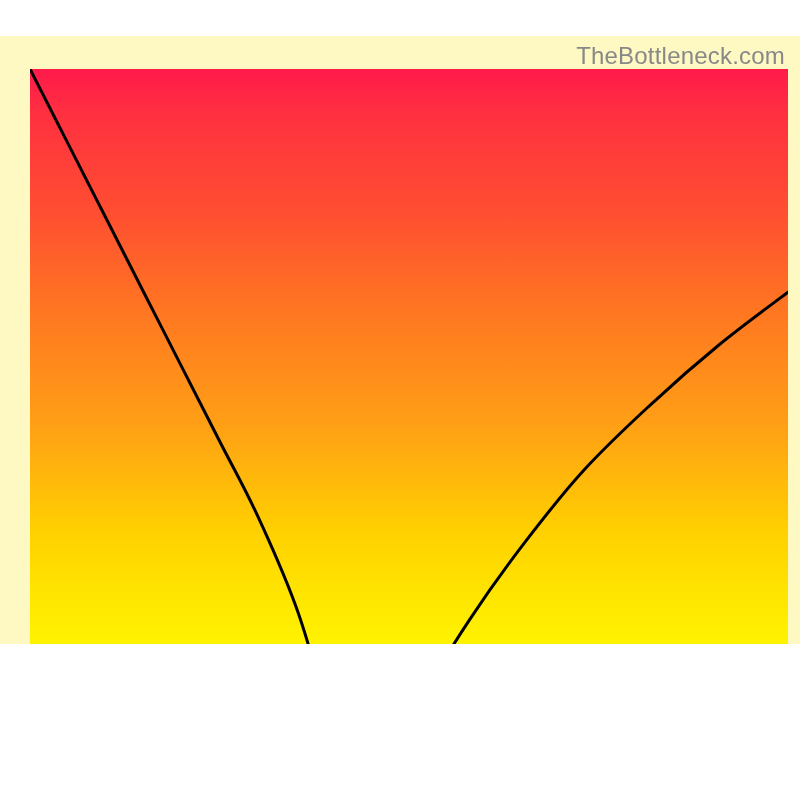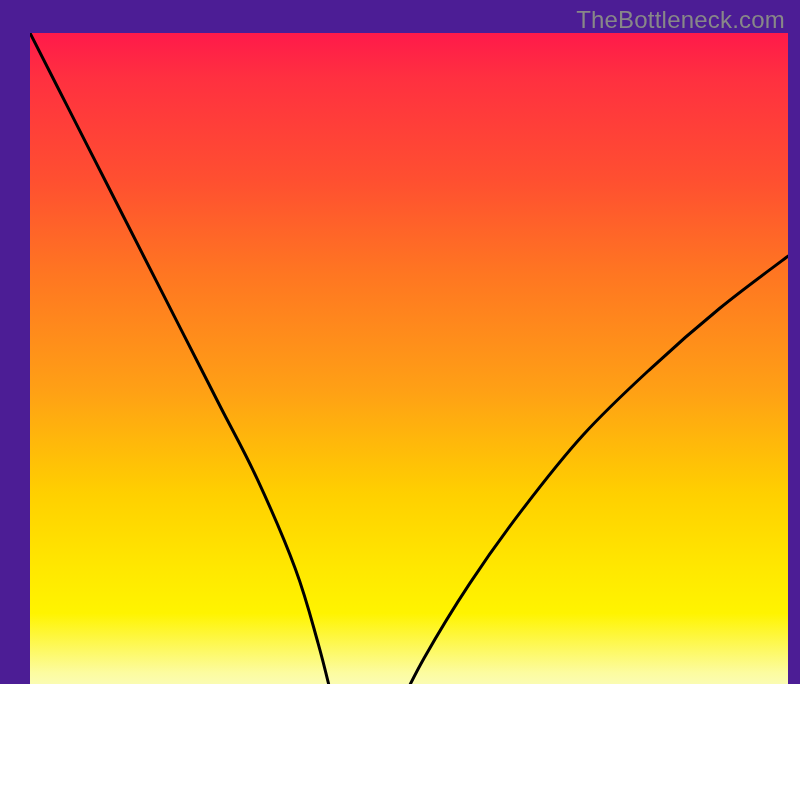--- a/index.html
+++ b/index.html
@@ -2,23 +2,24 @@
 <html><head>
 <meta charset="utf-8">
 <style>
   body {
     margin: 0;
     padding: 0;
     background: #fff;
   }
   .container {
     width: 800px;
-    height: 684px;
+    height: 608px;
     position: relative;
-    background: #4c1d95;
+    background: #fef9c3;
+    margin-top: 36px;
   }
   .watermark {
     position: absolute;
     top: 6px;
     right: 15px;
     font-family: Arial, Helvetica, sans-serif;
     font-size: 24px;
     color: #888;
     letter-spacing: 0.2px;
     z-index: 10;

